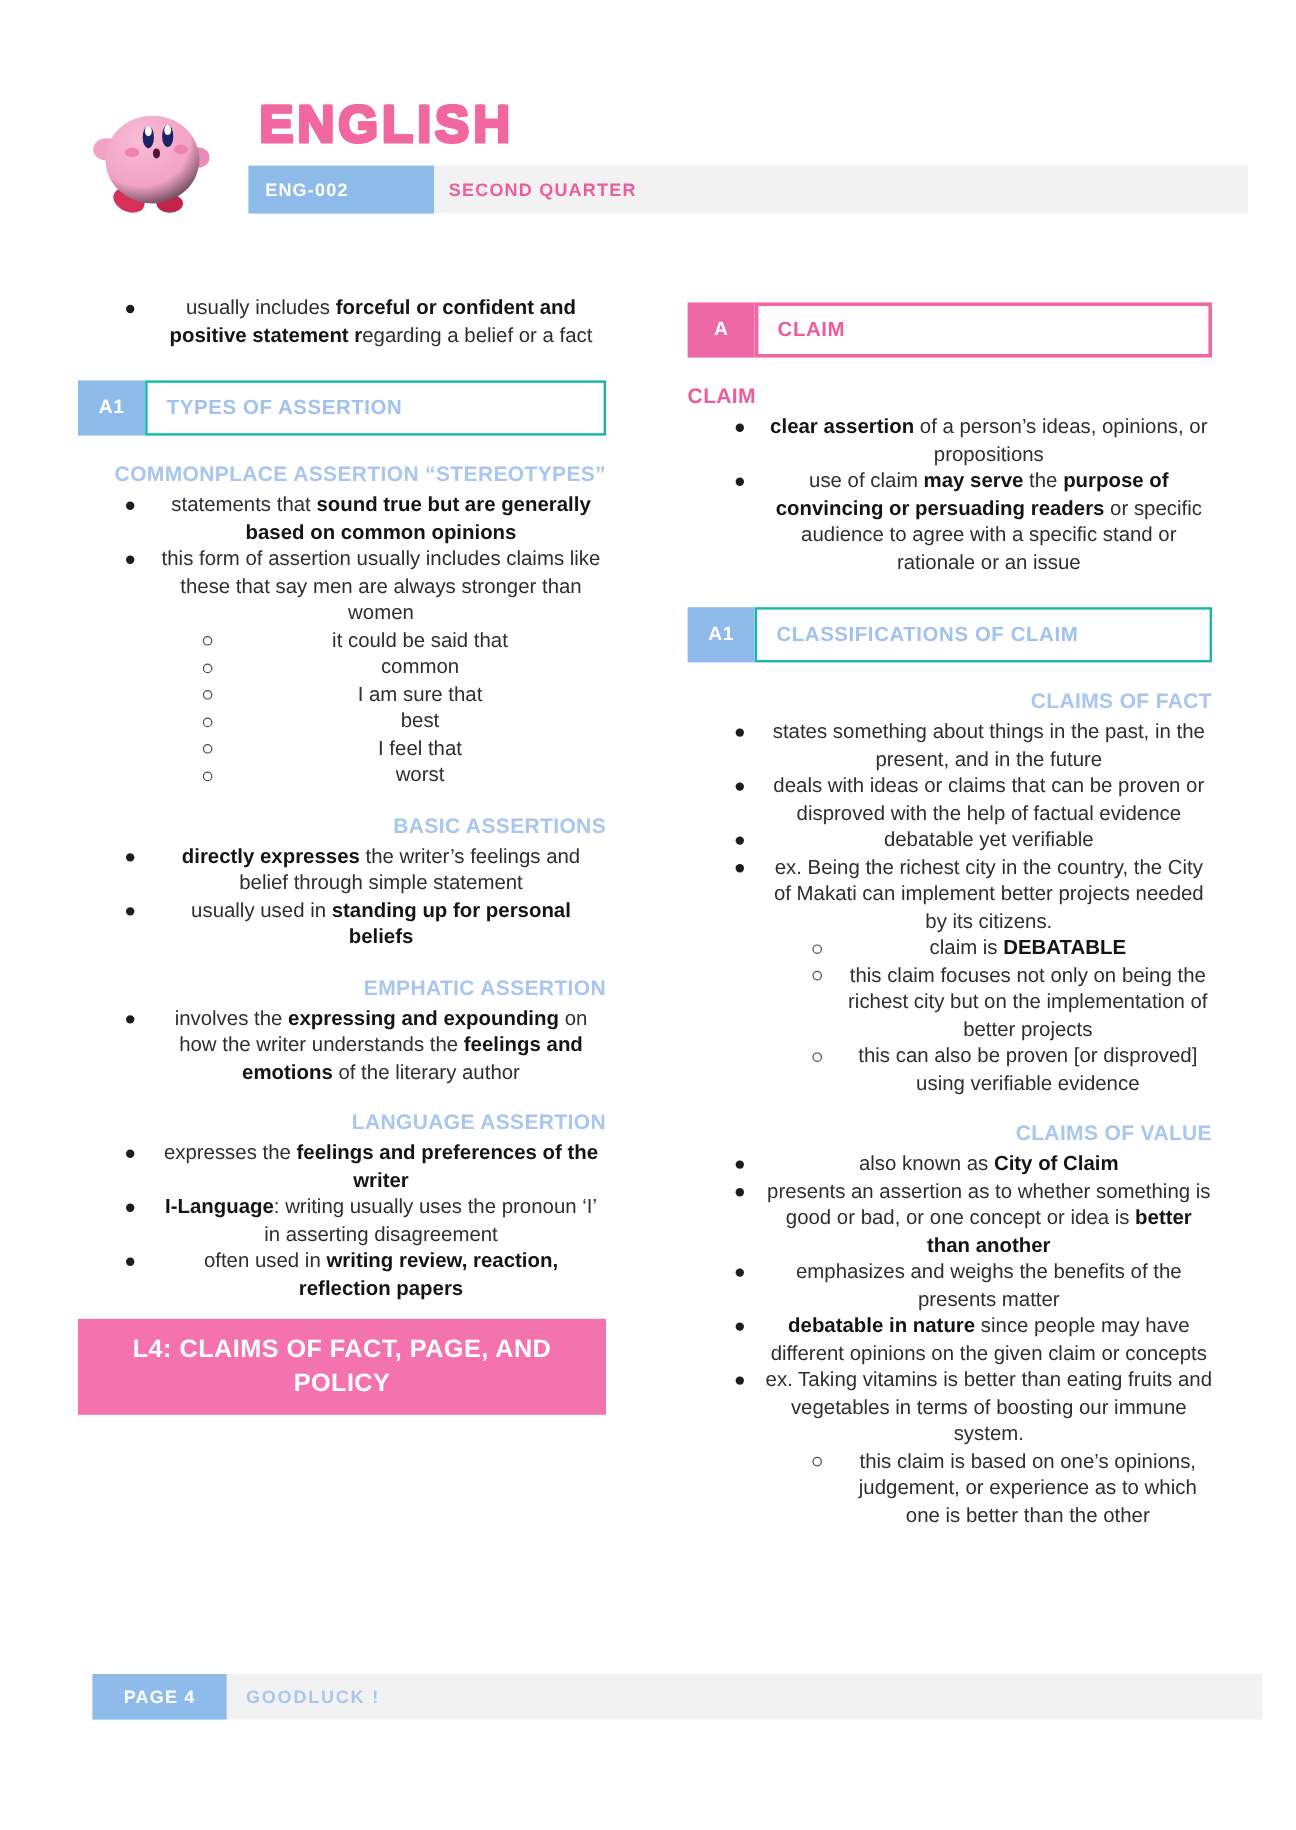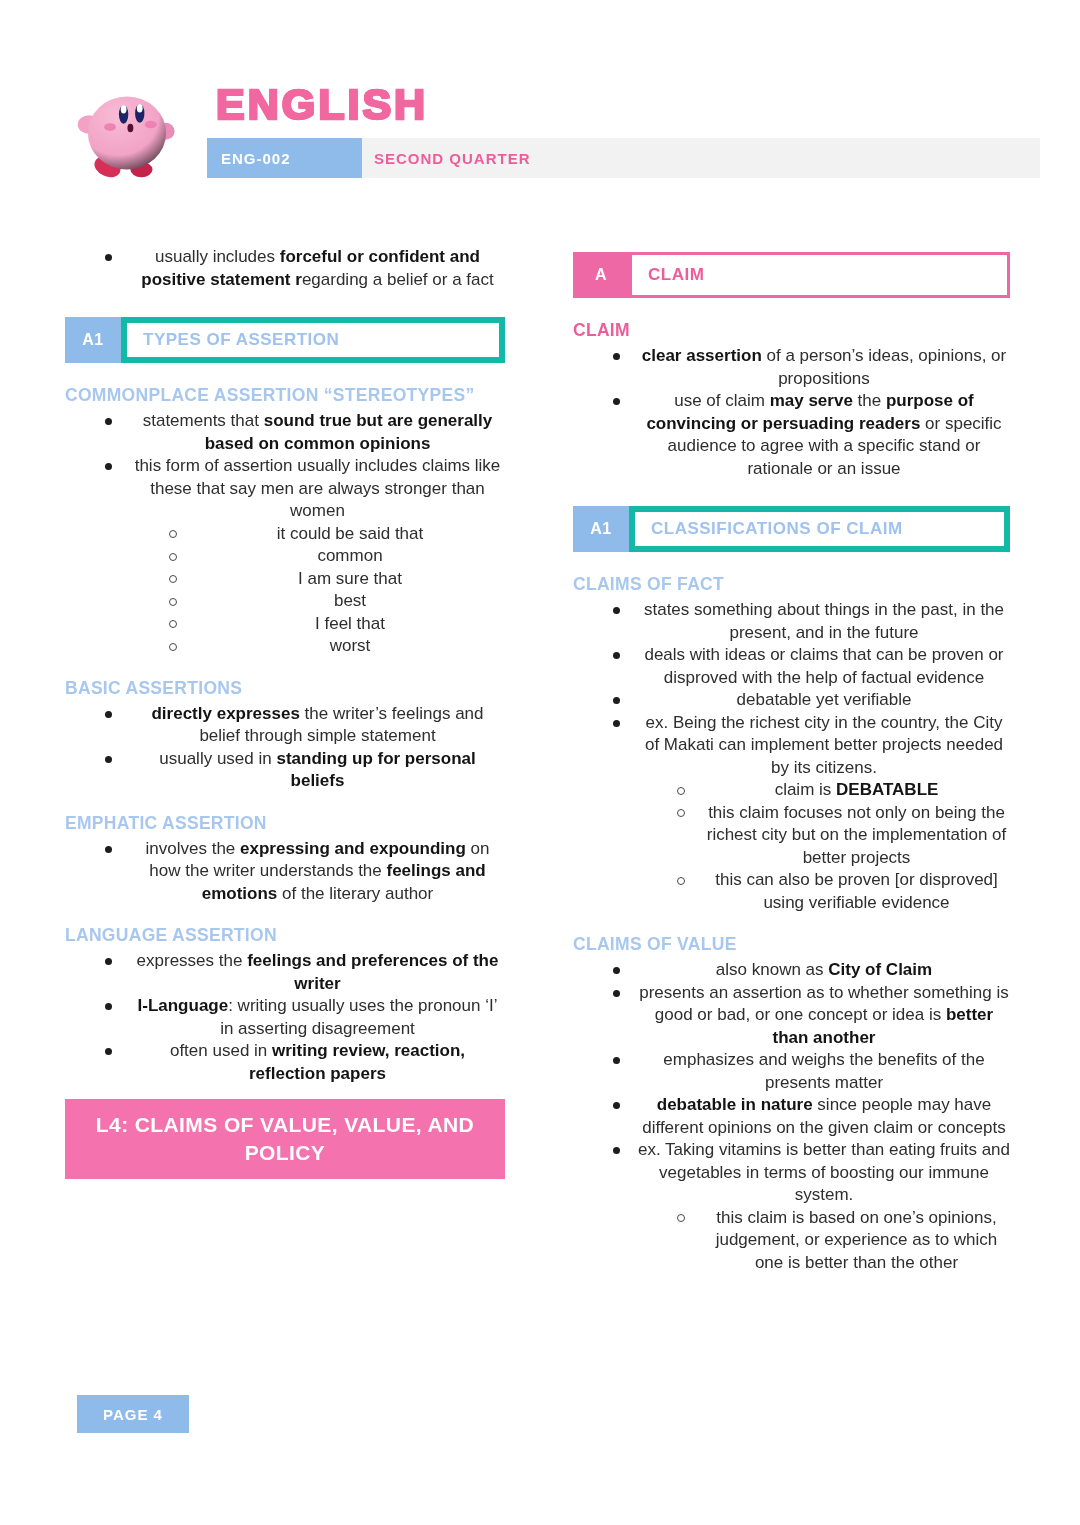--- a/index.html
+++ b/index.html
@@ -41,34 +41,34 @@
     content:"";position:absolute;left:40px;top:8px;width:7px;height:7px;
     border-radius:50%;background:#1d1d1d;
   }
   li.b2{padding-left:130px;}
   li.b2::before{
     content:"";position:absolute;left:104px;top:7.5px;width:8px;height:8px;
     border-radius:50%;border:1.5px solid #4a4a4a;background:transparent;box-sizing:border-box;
   }
 
   .section-heading{font-size:17.5px;font-weight:700;letter-spacing:.3px;margin:20px 0 4px 0;}
-  .section-heading.blue{color:#a7c7ef;}
+  .section-heading.blue{color:#a7c7ef;text-align:right;}
   .section-heading.pink{color:#ee5d9b;}
 
   .secbox{display:flex;height:46px;margin:26px 0 22px 0;}
   .secbox .label{
     width:56px;display:flex;align-items:center;justify-content:center;
     color:#fff;font-weight:700;font-size:16px;letter-spacing:.5px;flex:none;
   }
   .secbox .title{
     flex:1;display:flex;align-items:center;padding-left:16px;
     font-weight:700;font-size:17px;letter-spacing:.5px;background:#fff;box-sizing:border-box;
   }
   .secbox.blue .label{background:#8fbbea;}
-  .secbox.blue .title{border:6px solid #14b8a6;color:#9fc2ee;}
+  .secbox.blue .title{border:2px solid #14b8a6;color:#9fc2ee;}
   .secbox.pink .label{background:#ef68a6;}
   .secbox.pink .title{border:3px solid #ef68a6;color:#ee5d9b;}
 
   .banner{
     margin-top:14px;background:#f472ae;color:#ffffff;font-weight:700;
     font-size:21px;line-height:28px;text-align:center;padding:12px 20px;letter-spacing:.4px;
   }
 
   
   .footer{position:absolute;left:65px;top:1395px;width:975px;height:38px;display:flex;padding-left:12px;}
@@ -142,21 +142,21 @@
       <div class="section-heading blue">EMPHATIC ASSERTION</div>
       <ul class="blist">
         <li class="b1">involves the <b>expressing and expounding</b> on how the writer understands the <b>feelings and emotions</b> of the literary author</li>
       </ul>
       <div class="section-heading blue">LANGUAGE ASSERTION</div>
       <ul class="blist">
         <li class="b1">expresses the <b>feelings and preferences of the writer</b></li>
         <li class="b1"><b>I-Language</b>: writing usually uses the pronoun ‘I’ in asserting disagreement</li>
         <li class="b1">often used in <b>writing review, reaction, reflection papers</b></li>
       </ul>
-      <div class="banner">L4: CLAIMS OF VALUE, VALUE, AND POLICY</div>
+      <div class="banner">L4: CLAIMS OF FACT, PAGE, AND POLICY</div>
     </div>
   <div class="col-right" id="col-right">
       <div class="secbox pink">
         <div class="label">A</div>
         <div class="title">CLAIM</div>
       </div>
       <div class="section-heading pink">CLAIM</div>
       <ul class="blist">
         <li class="b1"><b>clear assertion</b> of a person’s ideas, opinions, or propositions</li>
         <li class="b1">use of claim <b>may serve</b> the <b>purpose of convincing or persuading readers</b> or specific audience to agree with a specific stand or rationale or an issue</li>
@@ -182,13 +182,14 @@
         <li class="b1">emphasizes and weighs the benefits of the presents matter</li>
         <li class="b1"><b>debatable in nature</b> since people may have different opinions on the given claim or concepts</li>
         <li class="b1">ex. Taking vitamins is better than eating fruits and vegetables in terms of boosting our immune system.</li>
         <li class="b2">this claim is based on one’s opinions, judgement, or experience as to which one is better than the other</li>
       </ul>
     </div>
 </div>
 
 <div class="footer">
   <div class="page-box">PAGE 4</div>
+  <div class="goodluck-bar">GOODLUCK !</div>
 </div>
 
 </body></html>

